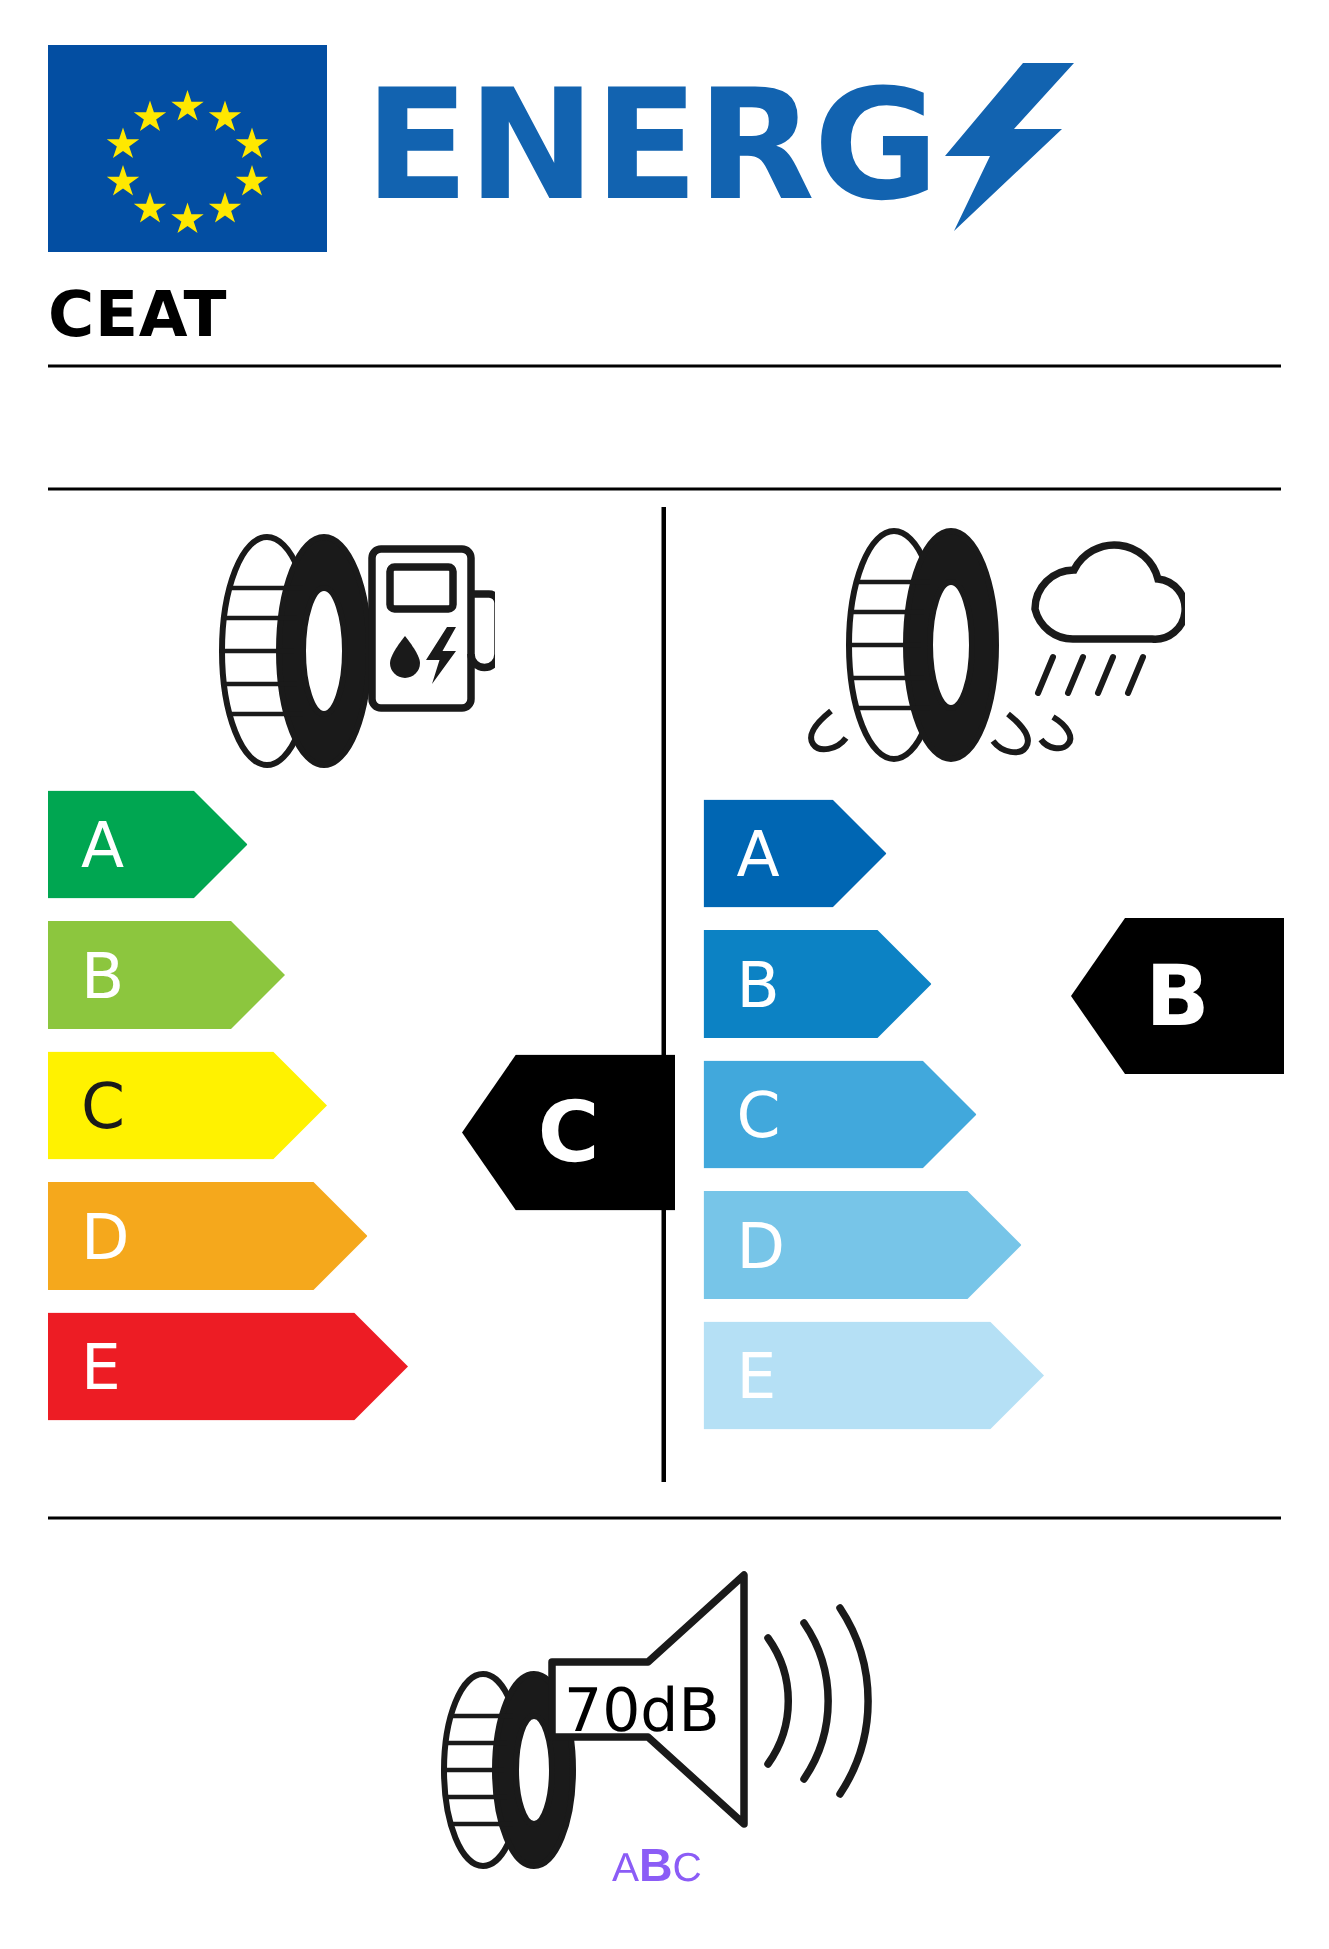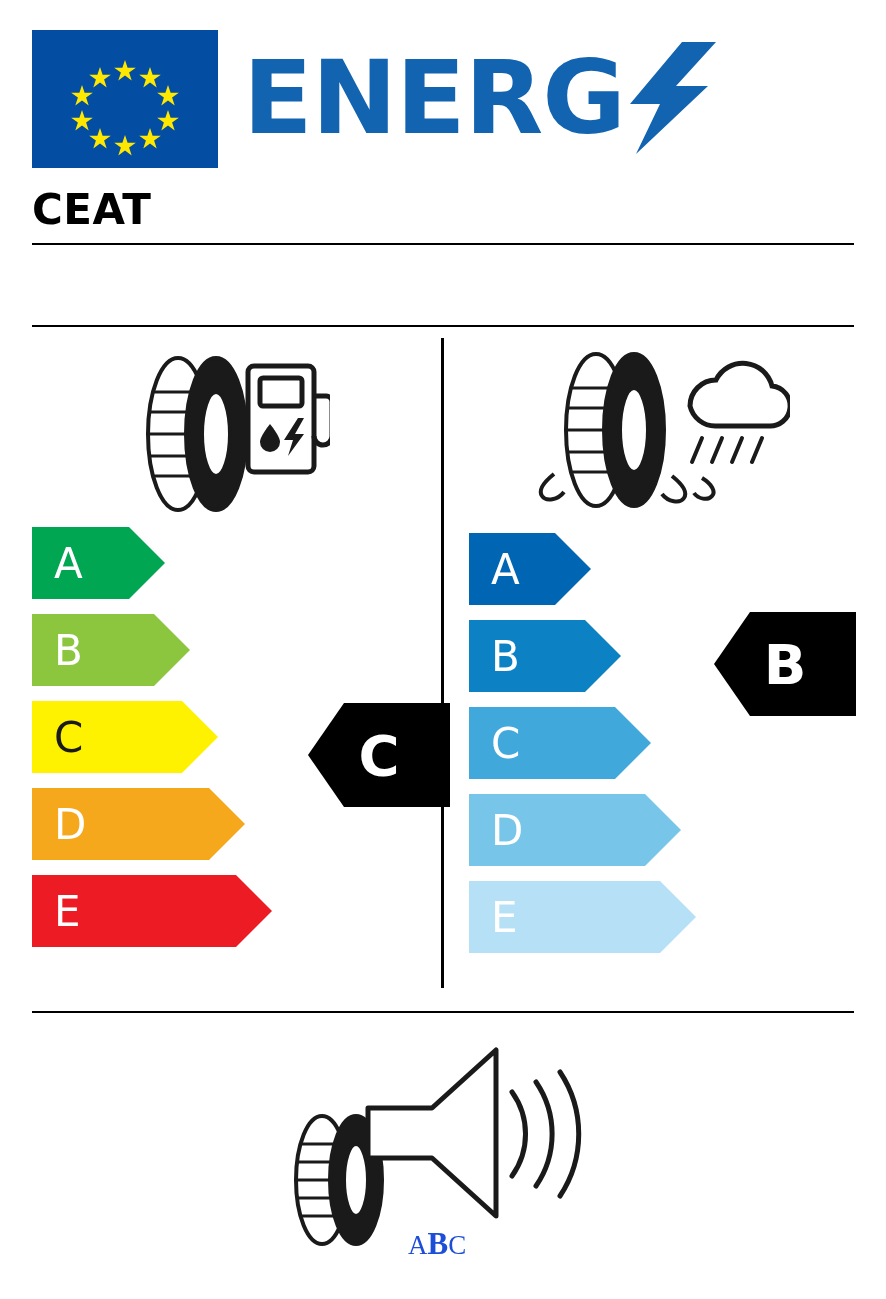--- a/index.html
+++ b/index.html
@@ -128,23 +128,23 @@
     left: 96px;
     top: 78px;
     font-family: "DejaVu Sans", sans-serif;
     font-size: 40px;
     color: #000;
   }
   .abc {
     position: absolute;
     left: 128px;
     top: 186px;
-    font-family: Liberation Serif, serif;
+    font-family: Liberation Sans, sans-serif;
     font-size: 27px;
-    color: #1d4ed8;
+    color: #8b5cf6;
     letter-spacing: 0px;
     text-align: center;
   }
   .abc .sel {
     font-weight: bold;
     font-size: 31px;
   }
   svg { display: block; }
 </style>
 </head>
@@ -297,18 +297,19 @@
         <line x1="18" y1="158" x2="58" y2="158"></line>
         <line x1="22" y1="176" x2="62" y2="176"></line>
       </g>
       <path d="M88 68 h64 L216 10 v166 l-64 -58 h-64z" fill="#ffffff" stroke="#1a1a1a" stroke-width="5" stroke-linejoin="round"></path>
       <g fill="none" stroke="#1a1a1a" stroke-width="5" stroke-linecap="round">
         <path d="M232 52 a72 72 0 0 1 0 84"></path>
         <path d="M256 42 a92 92 0 0 1 0 104"></path>
         <path d="M280 32 a112 112 0 0 1 0 124"></path>
       </g>
     </svg>
+    <div class="db-text">70dB</div>
     <div class="abc">
       <span>A</span><span class="sel">B</span><span>C</span>
     </div>
   </div>
 
 </div>
 
 </body></html>

